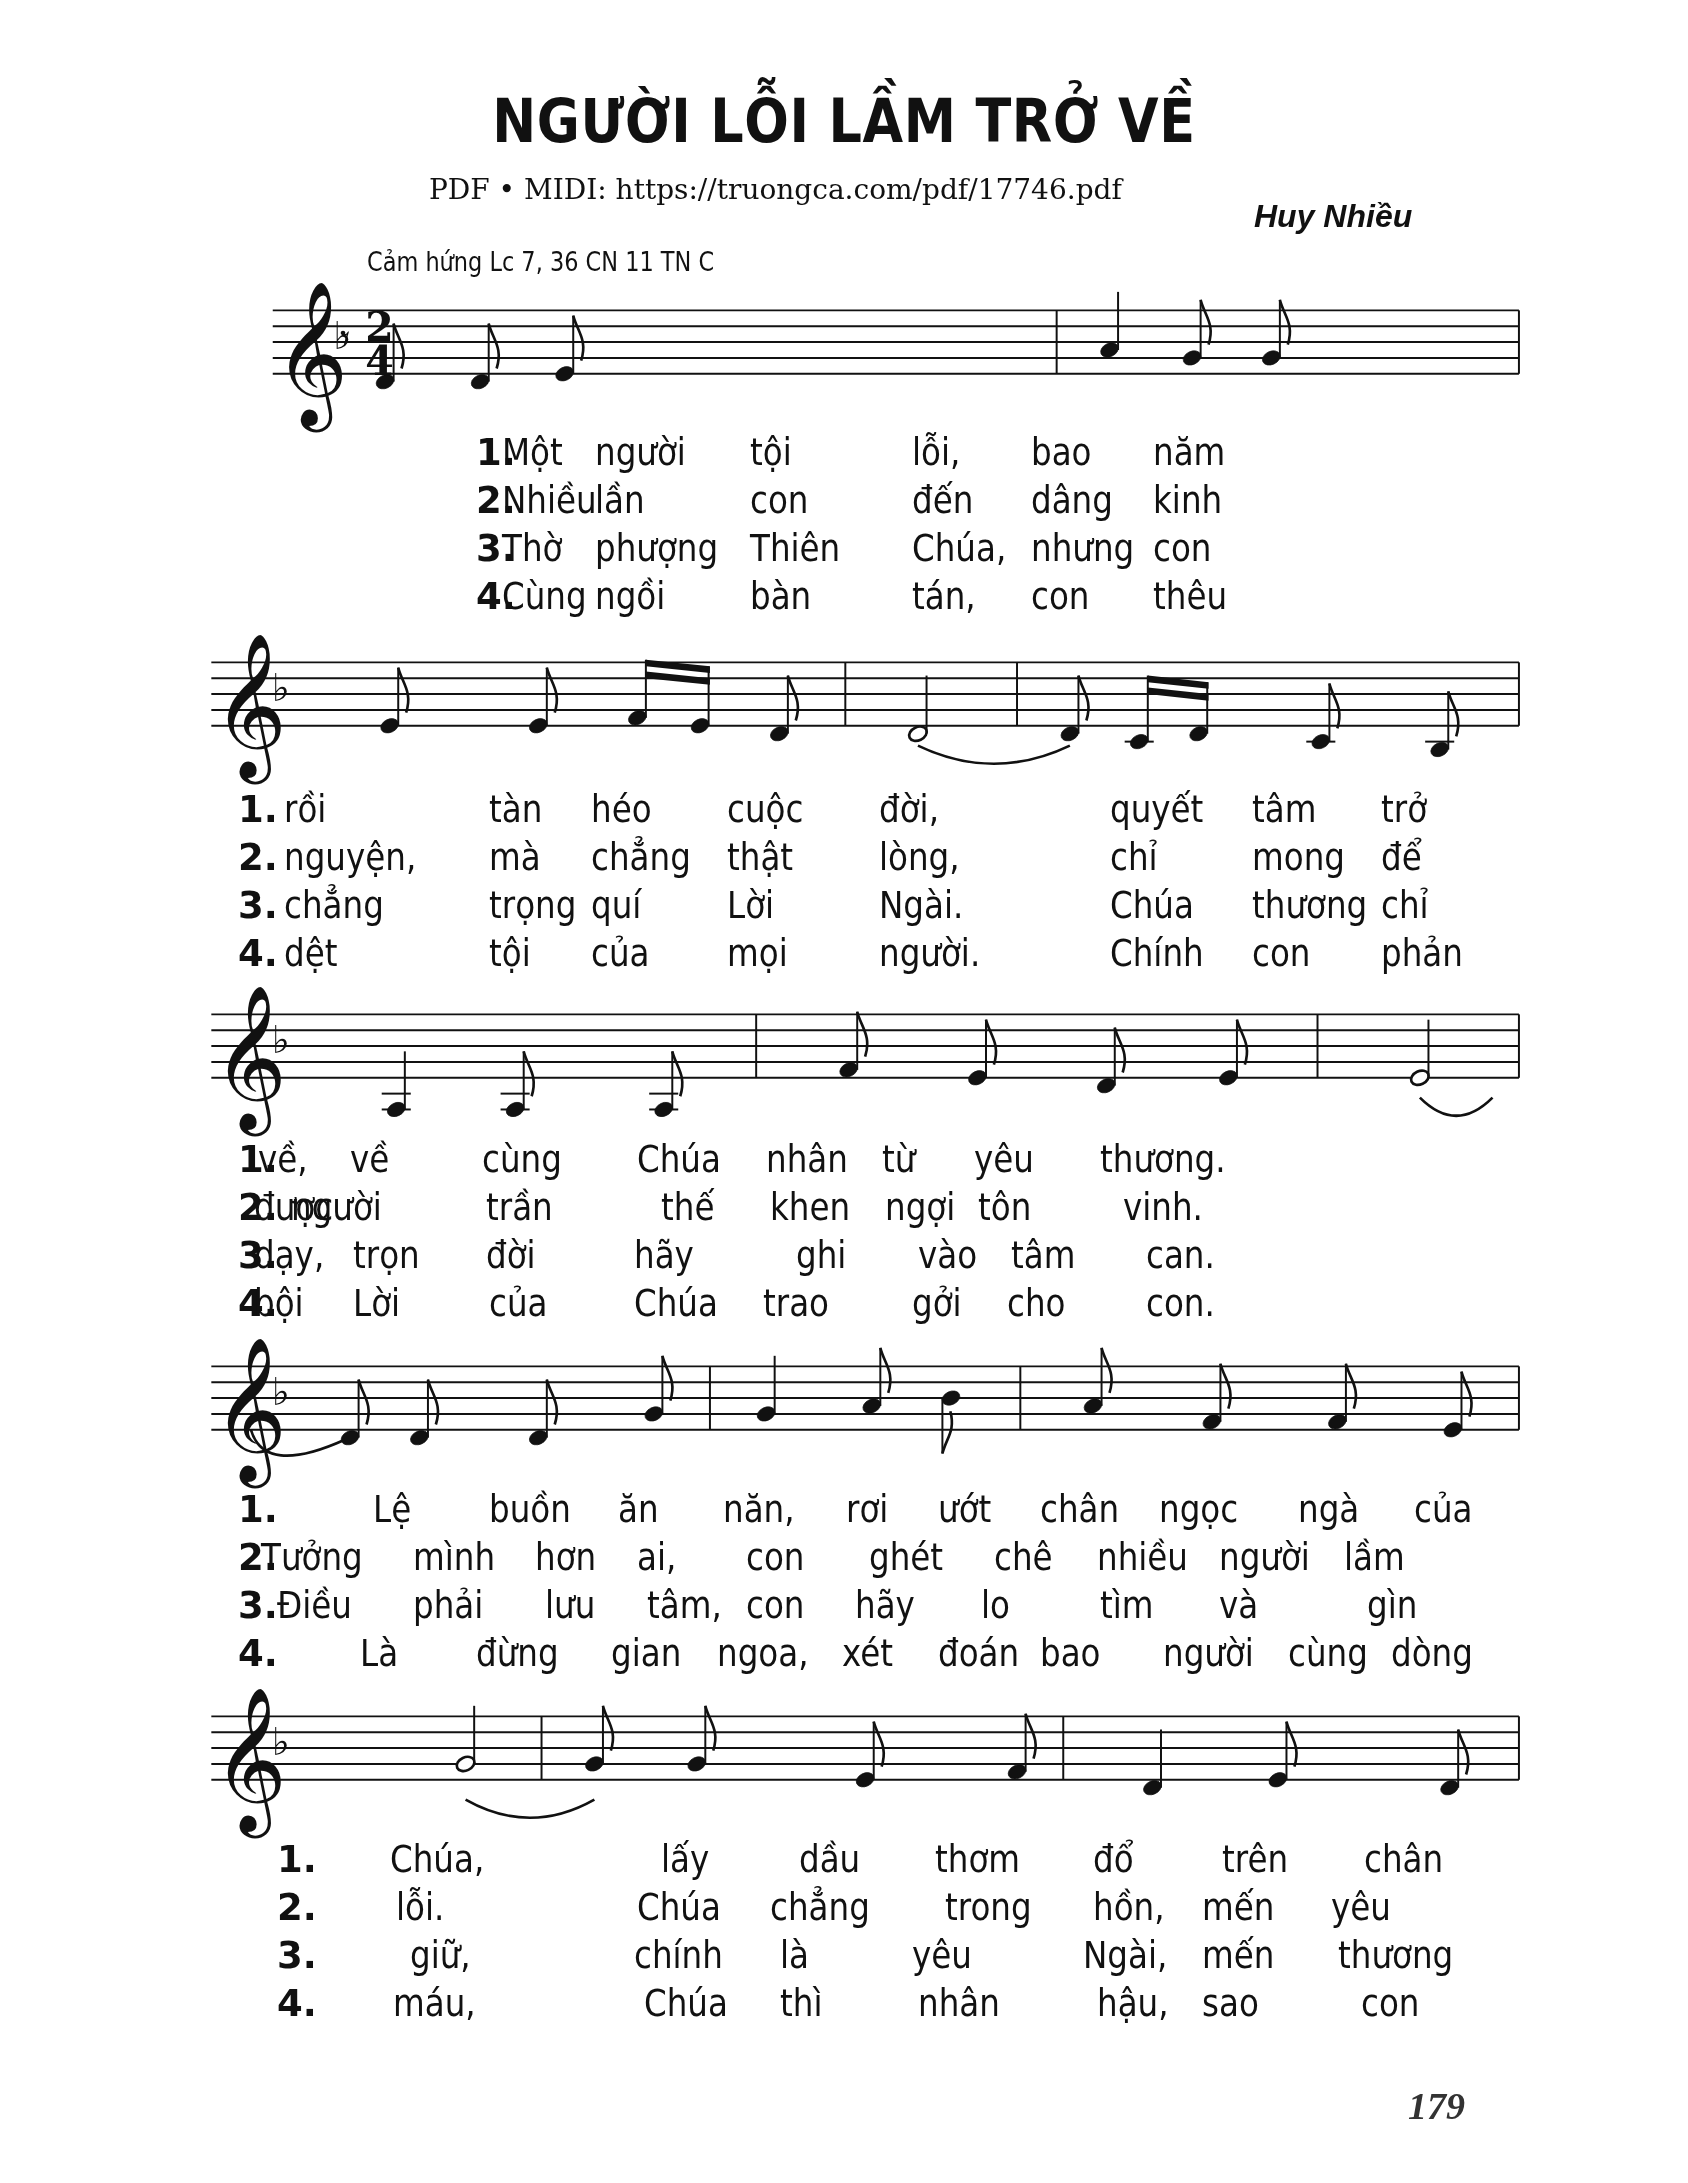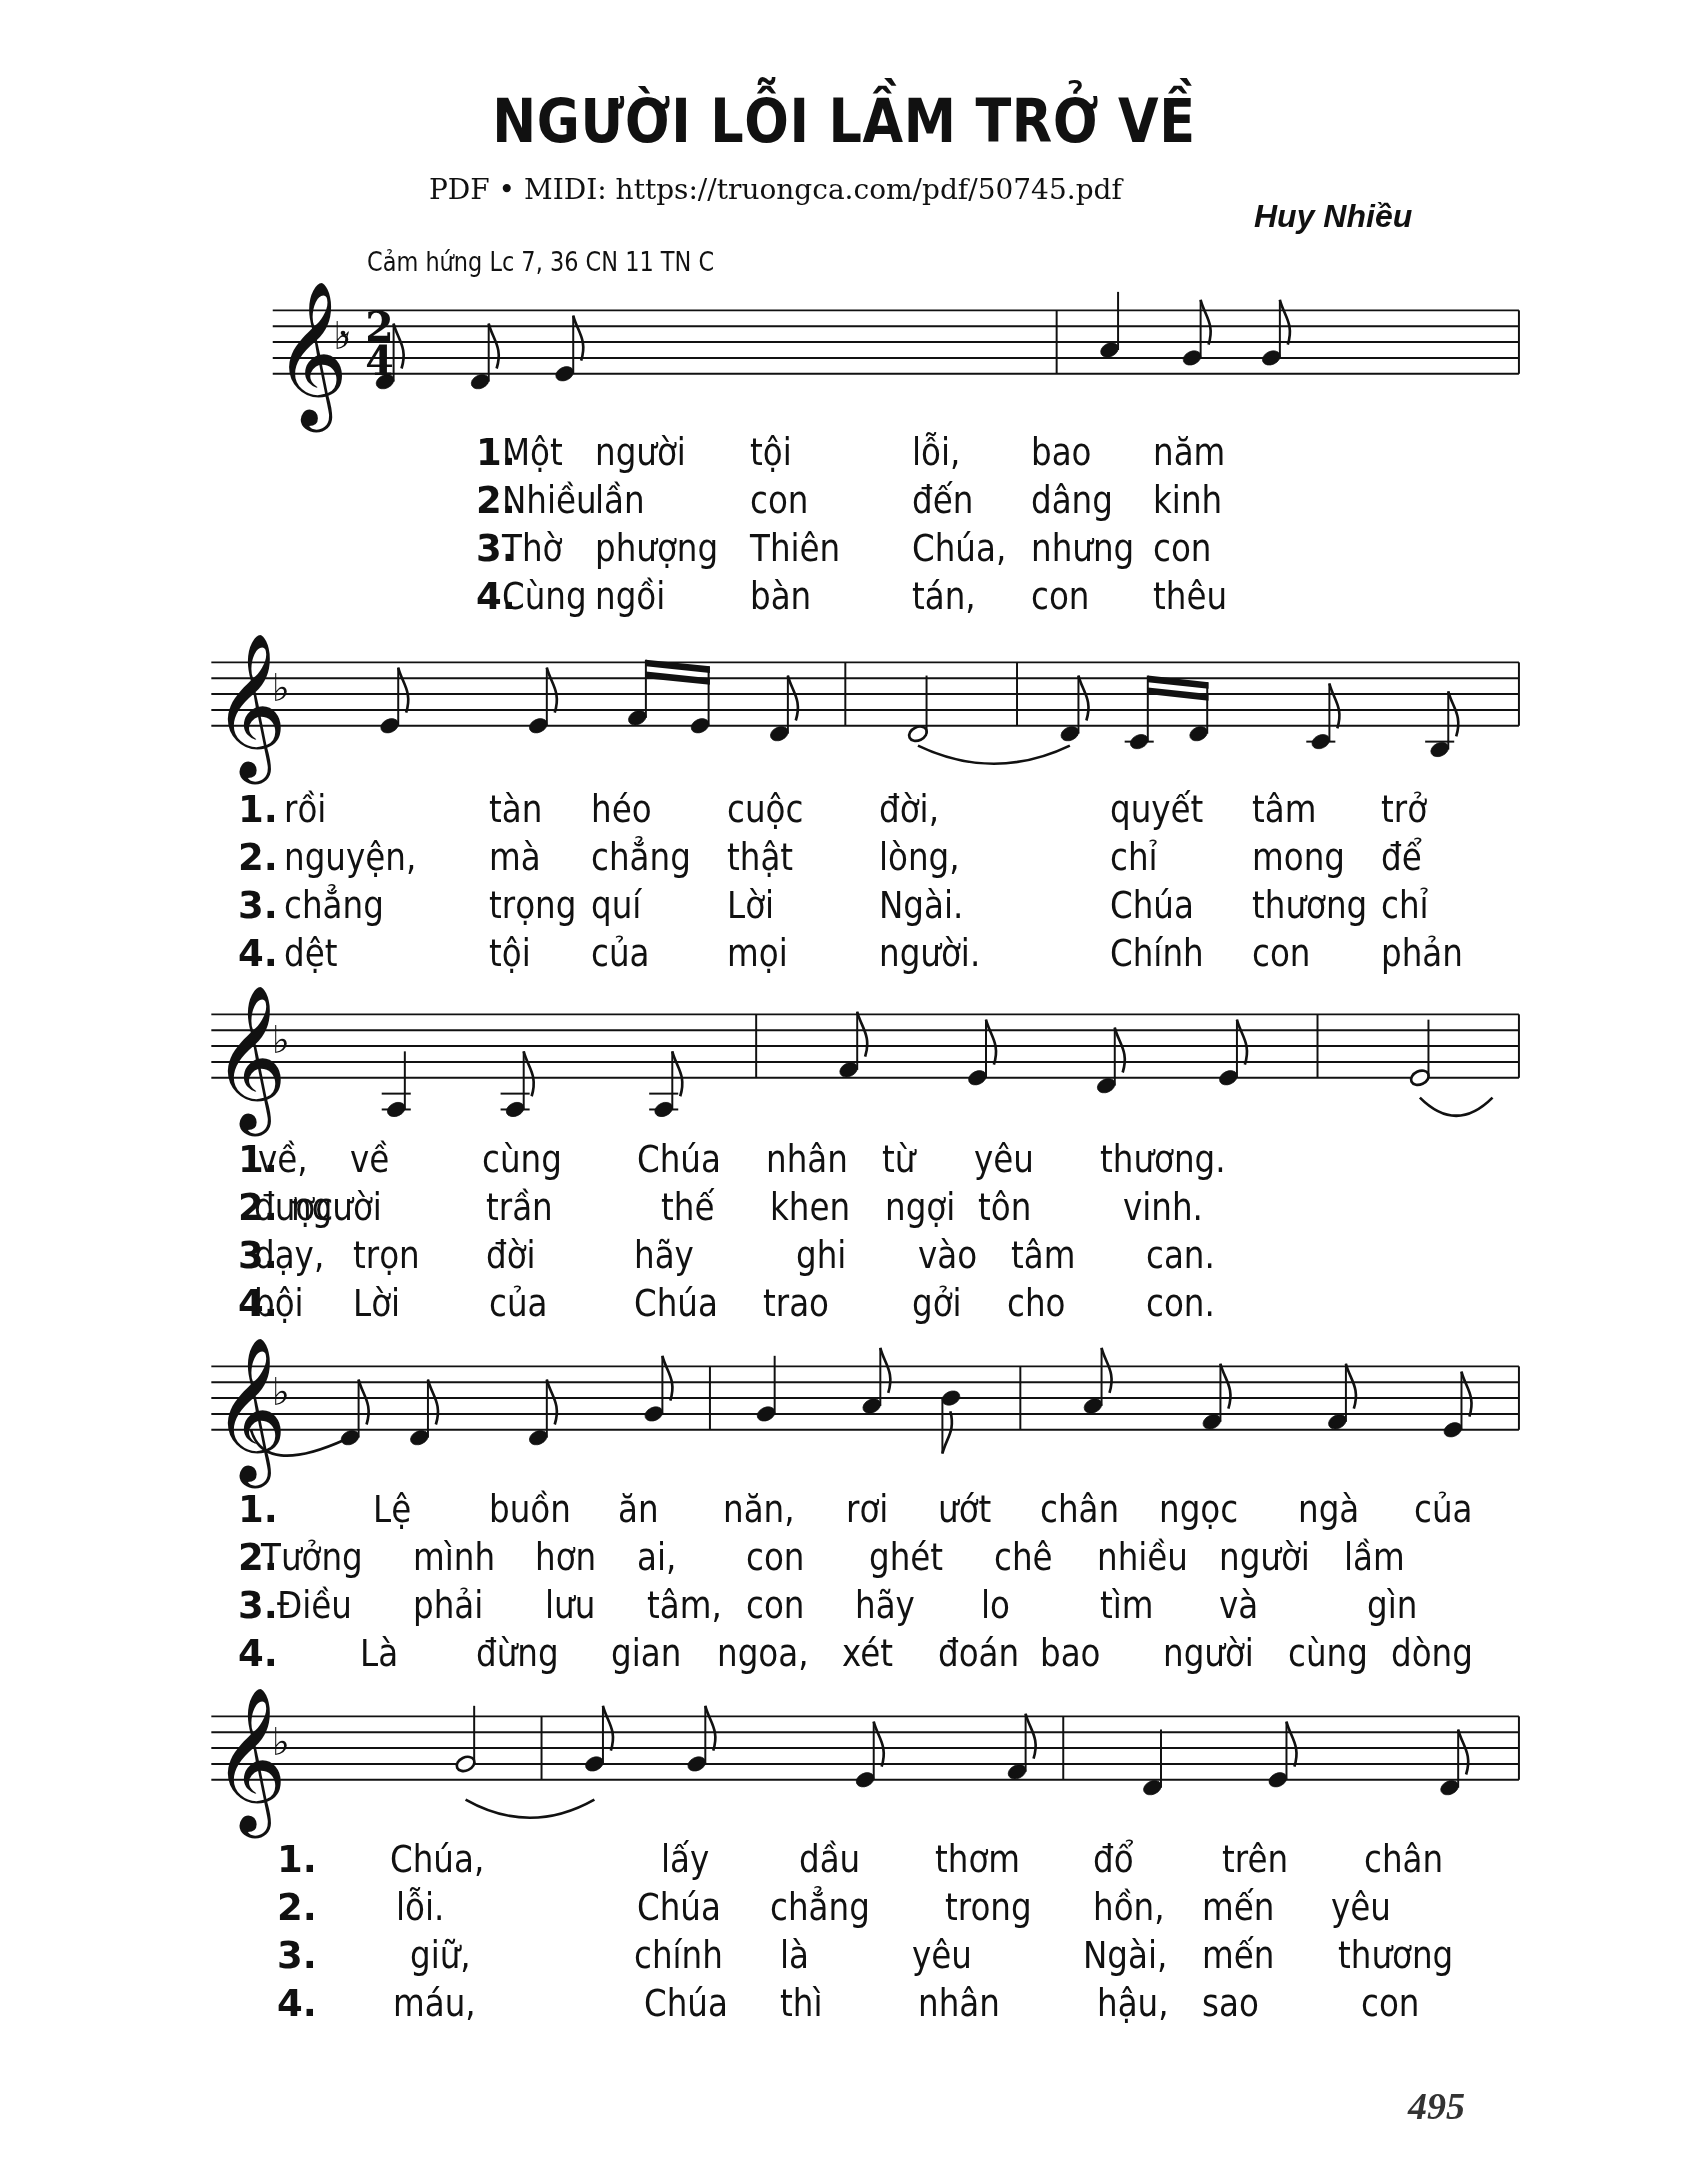--- a/index.html
+++ b/index.html
@@ -14,21 +14,21 @@
   .lyric-line { position: relative; height: 48px; white-space: nowrap; }
   .lyric-line span { position: absolute; top: 0; }
   .verse-num { font-weight: bold; }
   .word { transform: scaleX(0.88); transform-origin: left; display: inline-block; }
   .page-num { left: 1408px; top: 2084px; font-family: "Liberation Serif", serif; font-style: italic; font-weight: bold; font-size: 38px; color: #333; }
 </style>
 </head>
 <body>
 
 <div class="abs title">NGƯỜI LỖI LẦM TRỞ VỀ</div>
-<div class="abs source">PDF • MIDI: https://truongca.com/pdf/50745.pdf</div>
+<div class="abs source">PDF • MIDI: https://truongca.com/pdf/17746.pdf</div>
 <div class="abs composer">Huy Nhiều</div>
 <div class="abs inspired">Cảm hứng Lc 7, 36 CN 11 TN C</div>
 
 <div id="score">
     <svg width="1688" height="238" class="staff-svg" style="top: 231px;" viewBox="0 0 2556 360">
       <g>
         <line x1="413" x2="2300" y1="120" y2="120" stroke="#111" stroke-width="3"></line>
         <line x1="413" x2="2300" y1="144" y2="144" stroke="#111" stroke-width="3"></line>
         <line x1="413" x2="2300" y1="168" y2="168" stroke="#111" stroke-width="3"></line>
         <line x1="413" x2="2300" y1="192" y2="192" stroke="#111" stroke-width="3"></line>
@@ -319,21 +319,21 @@
       </g>
       <g>
         <ellipse cx="2195" cy="228" rx="14" ry="10" transform="rotate(-25 2195 228)" fill="#111" stroke="#111" stroke-width="1"></ellipse>
         <line x1="2208" x2="2208" y1="228" y2="140" stroke="#111" stroke-width="3"></line>
         <path d="M2208 140 C 2214 164, 2230 176, 2220 208" stroke="#111" stroke-width="4" fill="none"></path>
       </g>
       <path d="M705 246 Q 802.5 301 900 246" stroke="#111" stroke-width="4" fill="none"></path>
     </svg>
   </div>
 
-<div class="abs page-num">495</div>
+<div class="abs page-num">179</div>
 
 <div class="lyric-block" style="top: 429px; left: 0px; width: 1688px;">
     <div class="lyric-line">
       <span class="verse-num" style="left: 476px;">1.</span>
       <span class="word" style="left: 502px;">Một</span>
       <span class="word" style="left: 595px;">người</span>
       <span class="word" style="left: 750px;">tội</span>
       <span class="word" style="left: 912px;">lỗi,</span>
       <span class="word" style="left: 1031px;">bao</span>
       <span class="word" style="left: 1153px;">năm</span>

